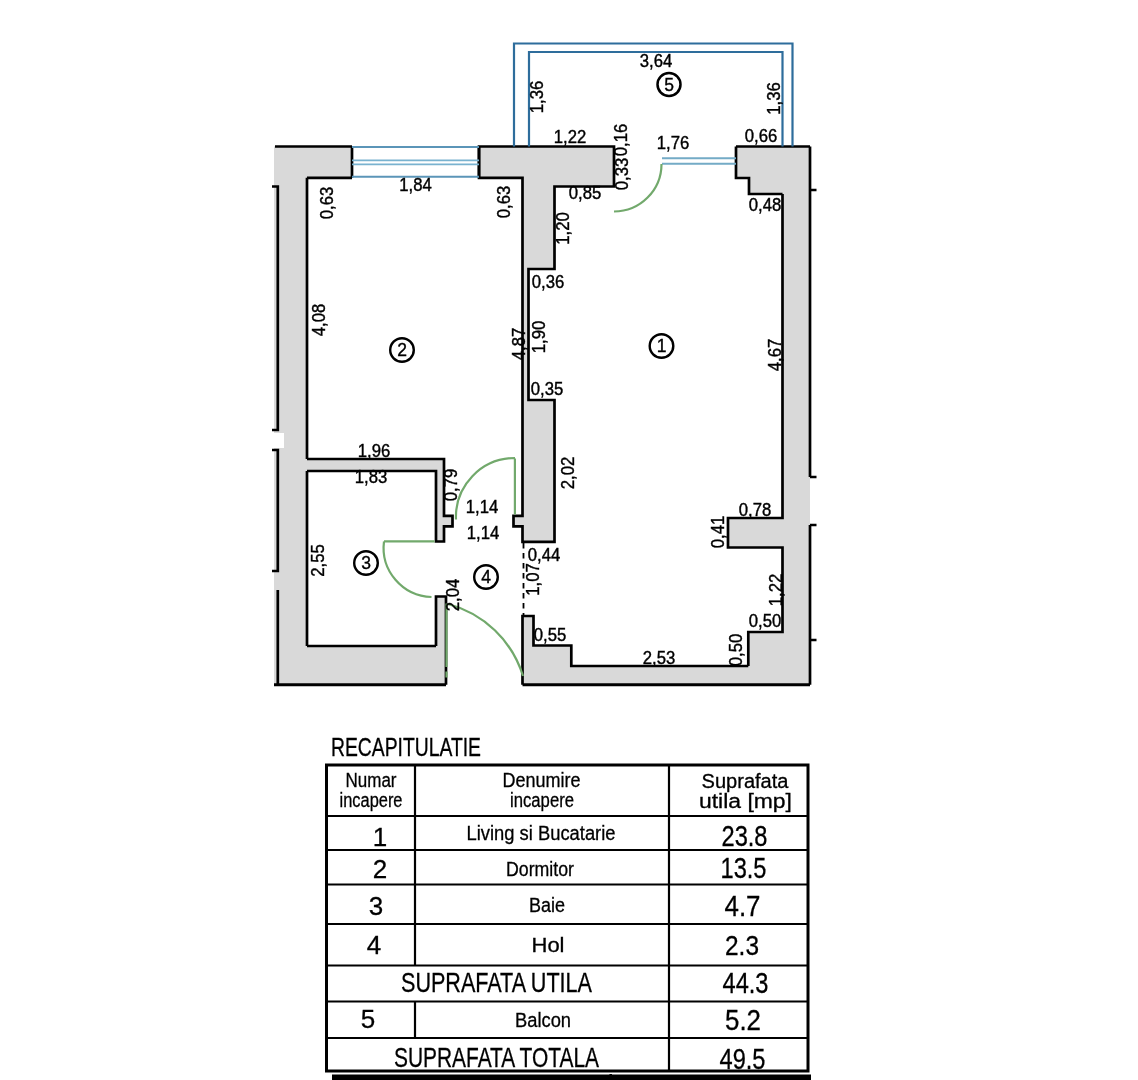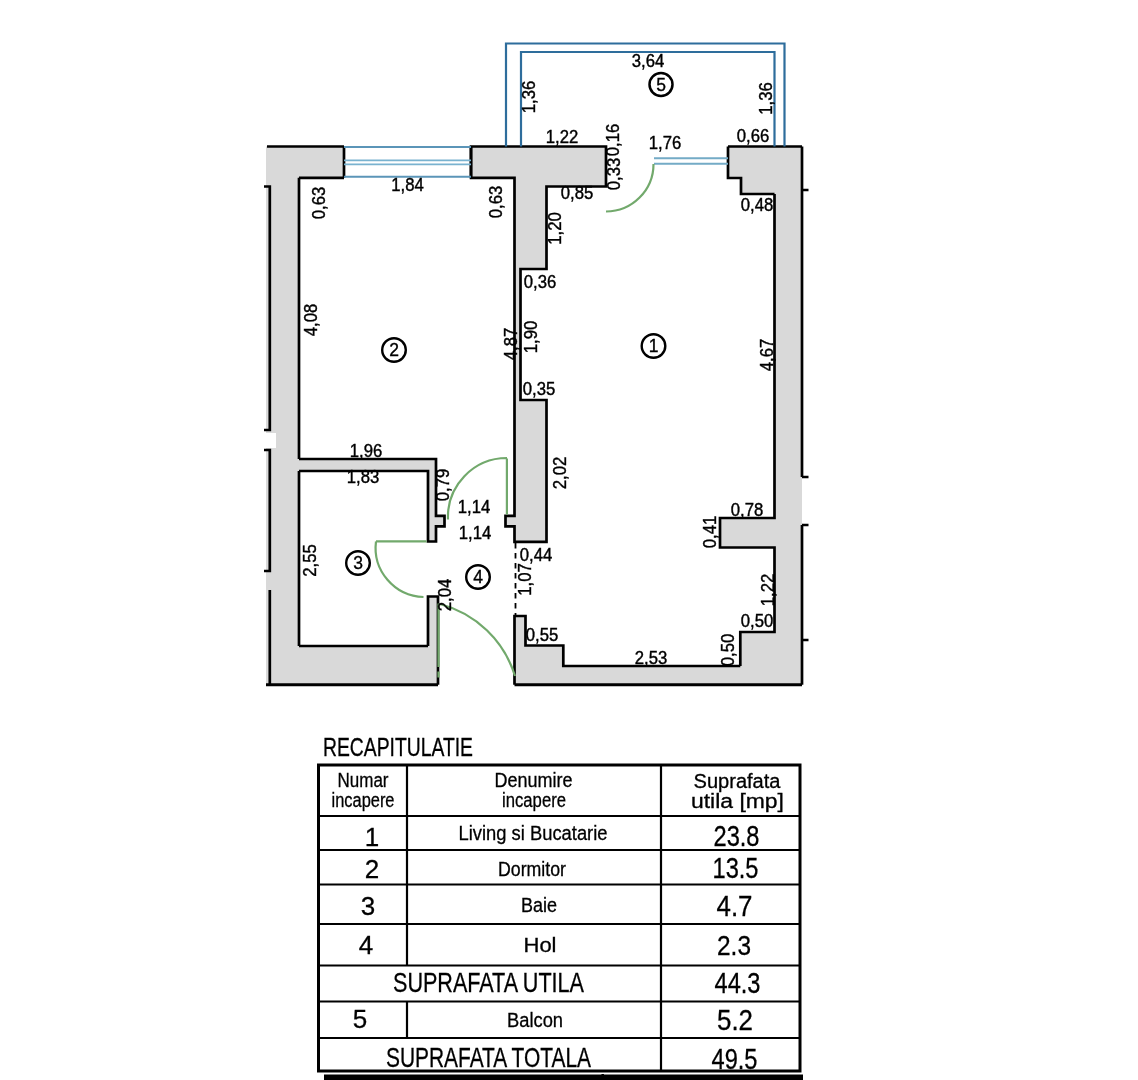--- a/index.html
+++ b/index.html
@@ -1,17 +1,17 @@
 <!DOCTYPE html>
 <html><head>
 <meta charset="utf-8">
 <style>
 html,body{margin:0;padding:0;background:#fff;width:1138px;height:1080px;overflow:hidden;
 font-family:"Liberation Sans",sans-serif;}
-#page{position:relative;width:1094px;height:1080px;}
+#page{position:relative;width:1094px;height:1080px;margin-left:8px;}
 svg{position:absolute;left:0;top:0;}
 .dim{font-size:17.5px;fill:#000;stroke:#000;stroke-width:0.4px;}
 .circ{font-size:17.5px;fill:#000;stroke:#000;stroke-width:0.35px;}
 text{font-family:"Liberation Sans",sans-serif;}
 </style>
 </head>
 <body>
 <div id="page">
 <svg width="1138" height="1080" viewBox="0 0 1138 1080">
 

